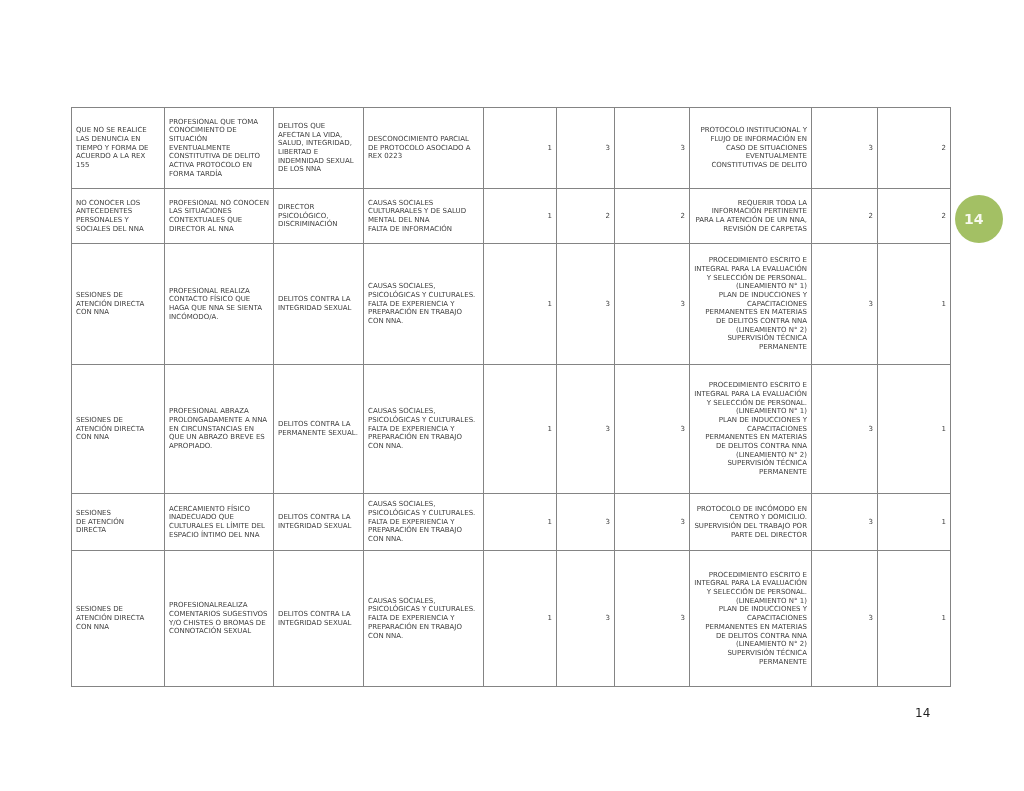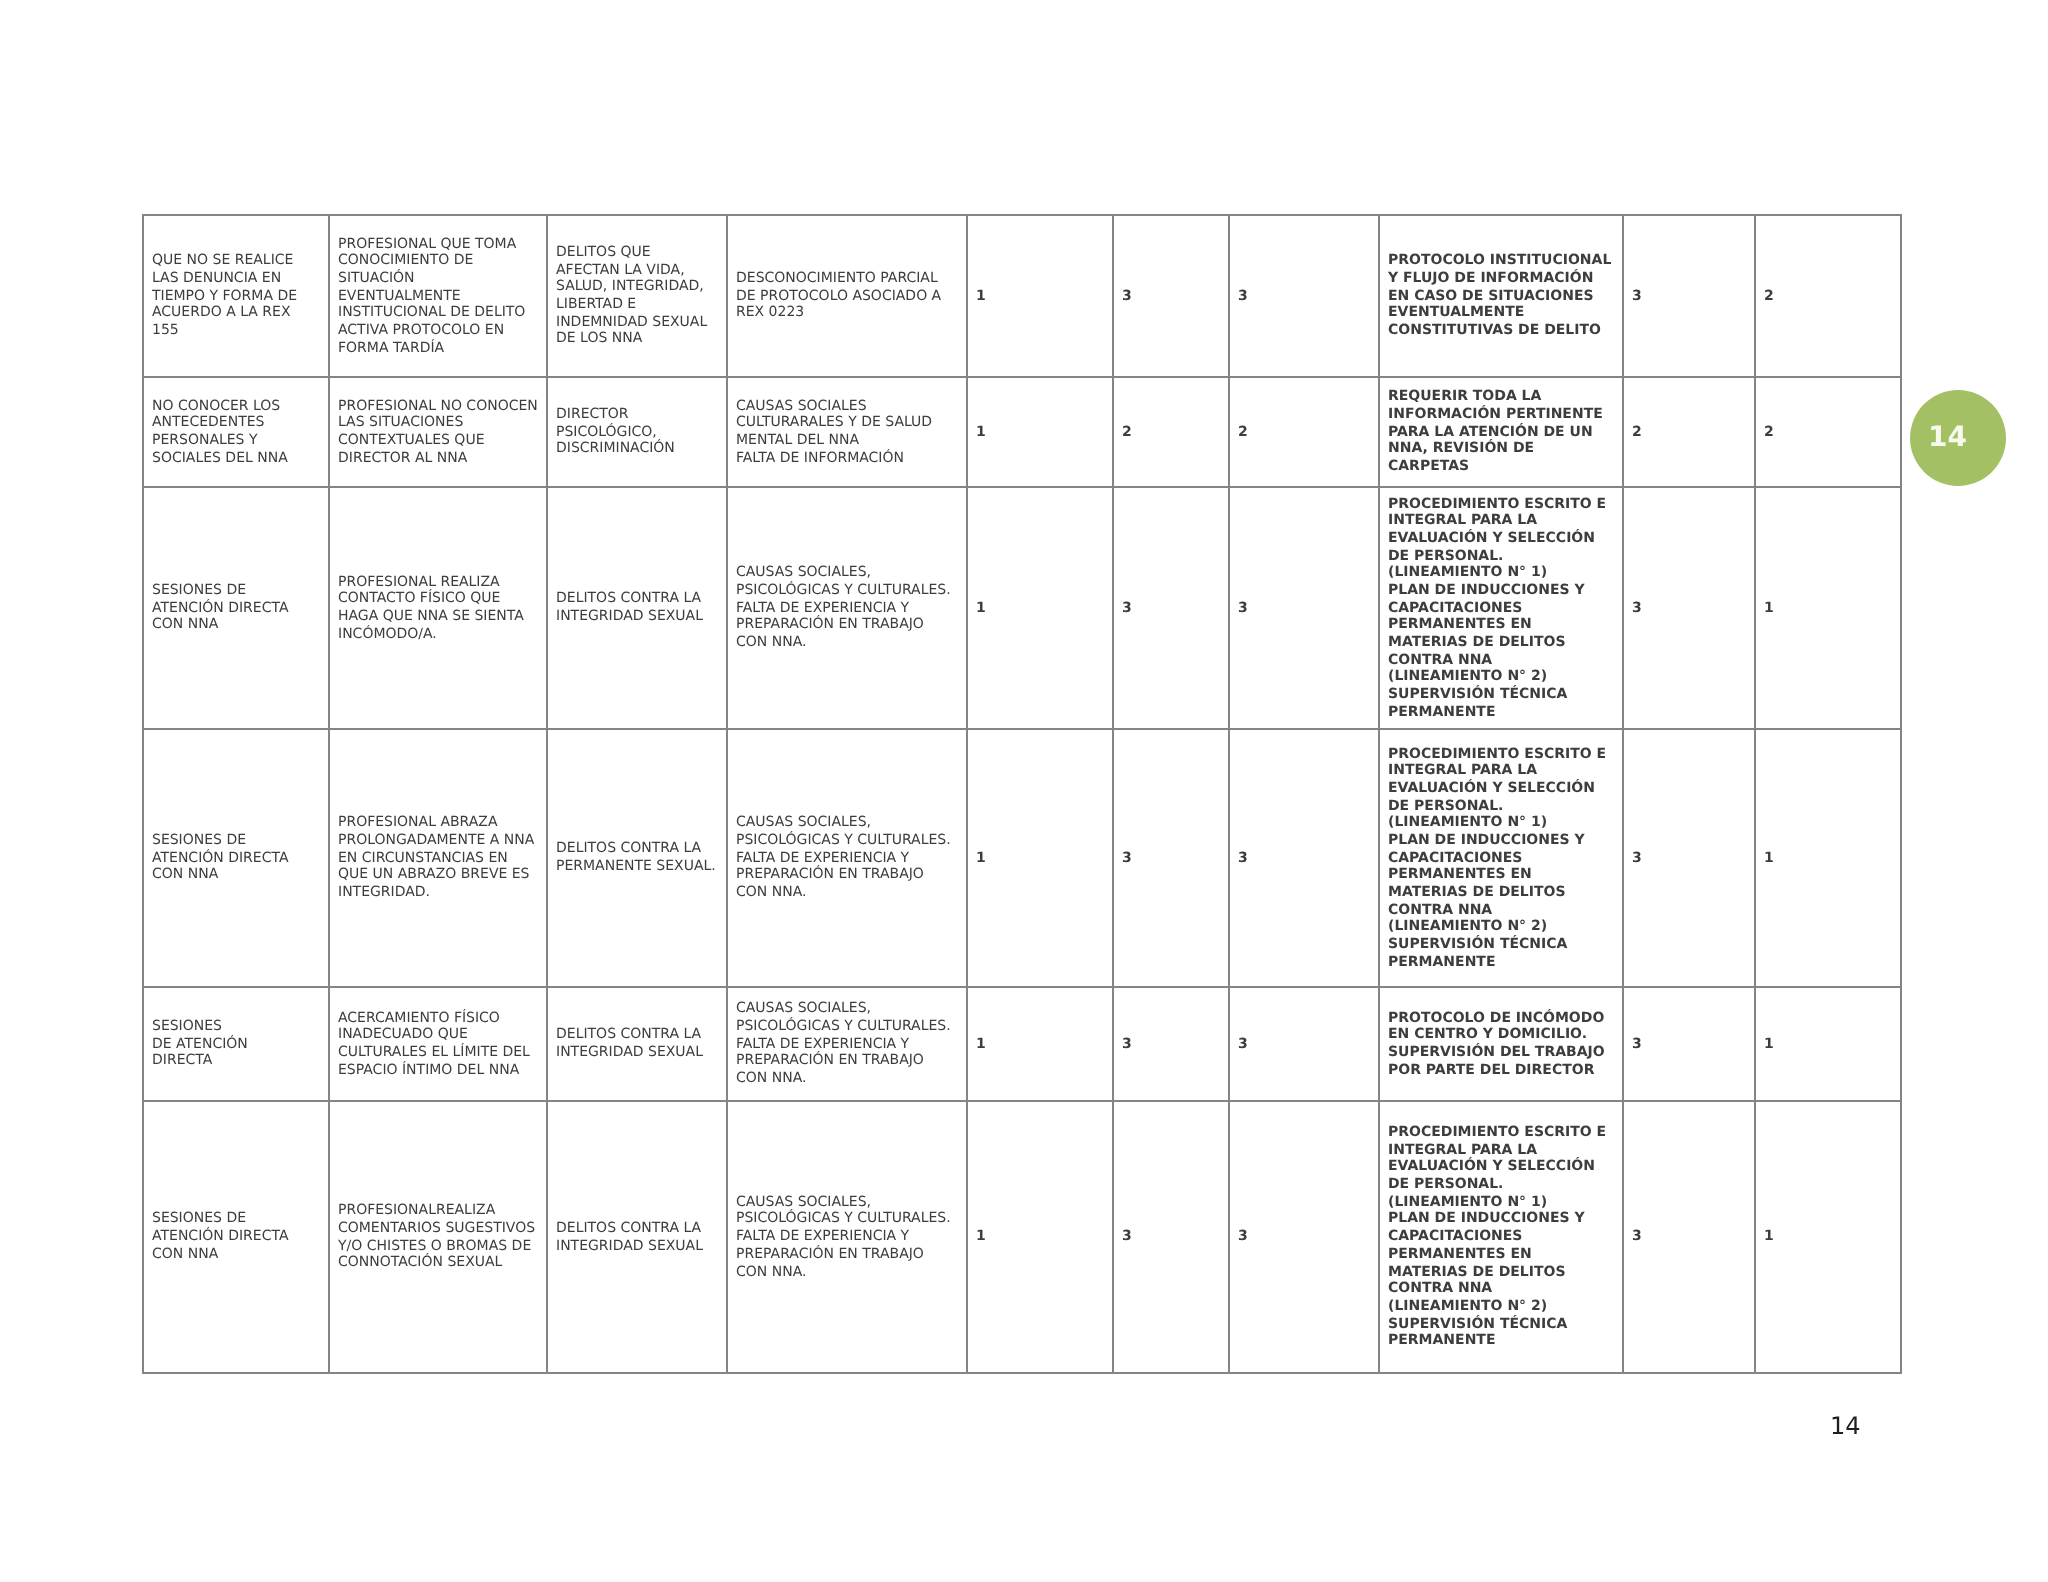--- a/index.html
+++ b/index.html
@@ -28,21 +28,21 @@
     padding: 2px 4px;
     font-size: 7px;
     line-height: 1.24;
     color: #3d3d3d;
     vertical-align: middle;
     white-space: pre-line;
     overflow: hidden;
     word-wrap: break-word;
   }
   td.left   { text-align: left; }
-  td.center { text-align: left; font-weight: bold; }
+  td.center { text-align: right; }
   .page-badge {
     position: absolute;
     left: 955px;
     top: 195px;
     width: 48px;
     height: 48px;
     border-radius: 50%;
     background: #a3c064;
     color: #f7f9ee;
     font-weight: bold;
@@ -74,21 +74,21 @@
         <col style="width:73px">
         <col style="width:58px">
       <col style="width:75px">
         <col style="width:122px">
         <col style="width:66px">
       <col style="width:73px">
     </colgroup>
     <tbody>
       <tr style="height:81px">
         <td class="left">QUE NO SE REALICE LAS DENUNCIA EN TIEMPO Y FORMA DE ACUERDO A LA REX 155</td>
-        <td class="left">PROFESIONAL QUE TOMA CONOCIMIENTO DE SITUACIÓN EVENTUALMENTE INSTITUCIONAL DE DELITO ACTIVA PROTOCOLO EN FORMA TARDÍA</td>
+        <td class="left">PROFESIONAL QUE TOMA CONOCIMIENTO DE SITUACIÓN EVENTUALMENTE CONSTITUTIVA DE DELITO ACTIVA PROTOCOLO EN FORMA TARDÍA</td>
         <td class="left">DELITOS QUE AFECTAN LA VIDA, SALUD, INTEGRIDAD, LIBERTAD E INDEMNIDAD SEXUAL DE LOS NNA</td>
         <td class="left">DESCONOCIMIENTO PARCIAL DE PROTOCOLO ASOCIADO A REX 0223</td>
         <td class="center">1</td>
         <td class="center">3</td>
         <td class="center">3</td>
         <td class="center">PROTOCOLO INSTITUCIONAL Y FLUJO DE INFORMACIÓN EN CASO DE SITUACIONES EVENTUALMENTE CONSTITUTIVAS DE DELITO</td>
         <td class="center">3</td>
         <td class="center">2</td>
       </tr>
       <tr style="height:55px">
@@ -116,21 +116,21 @@
         <td class="center">PROCEDIMIENTO ESCRITO E INTEGRAL PARA LA EVALUACIÓN Y SELECCIÓN DE PERSONAL.
 (LINEAMIENTO N° 1)
 PLAN DE INDUCCIONES Y CAPACITACIONES PERMANENTES EN MATERIAS DE DELITOS CONTRA NNA
 (LINEAMIENTO N° 2)
 SUPERVISIÓN TÉCNICA PERMANENTE</td>
         <td class="center">3</td>
         <td class="center">1</td>
       </tr>
       <tr style="height:129px">
         <td class="left">SESIONES DE ATENCIÓN DIRECTA CON NNA</td>
-        <td class="left">PROFESIONAL ABRAZA PROLONGADAMENTE A NNA EN CIRCUNSTANCIAS EN QUE UN ABRAZO BREVE ES INTEGRIDAD.</td>
+        <td class="left">PROFESIONAL ABRAZA PROLONGADAMENTE A NNA EN CIRCUNSTANCIAS EN QUE UN ABRAZO BREVE ES APROPIADO.</td>
         <td class="left">DELITOS CONTRA LA PERMANENTE SEXUAL.</td>
         <td class="left">CAUSAS SOCIALES, PSICOLÓGICAS Y CULTURALES.
 FALTA DE EXPERIENCIA Y PREPARACIÓN EN TRABAJO CON NNA.</td>
         <td class="center">1</td>
         <td class="center">3</td>
         <td class="center">3</td>
         <td class="center">PROCEDIMIENTO ESCRITO E INTEGRAL PARA LA EVALUACIÓN Y SELECCIÓN DE PERSONAL.
 (LINEAMIENTO N° 1)
 PLAN DE INDUCCIONES Y CAPACITACIONES PERMANENTES EN MATERIAS DE DELITOS CONTRA NNA
 (LINEAMIENTO N° 2)

